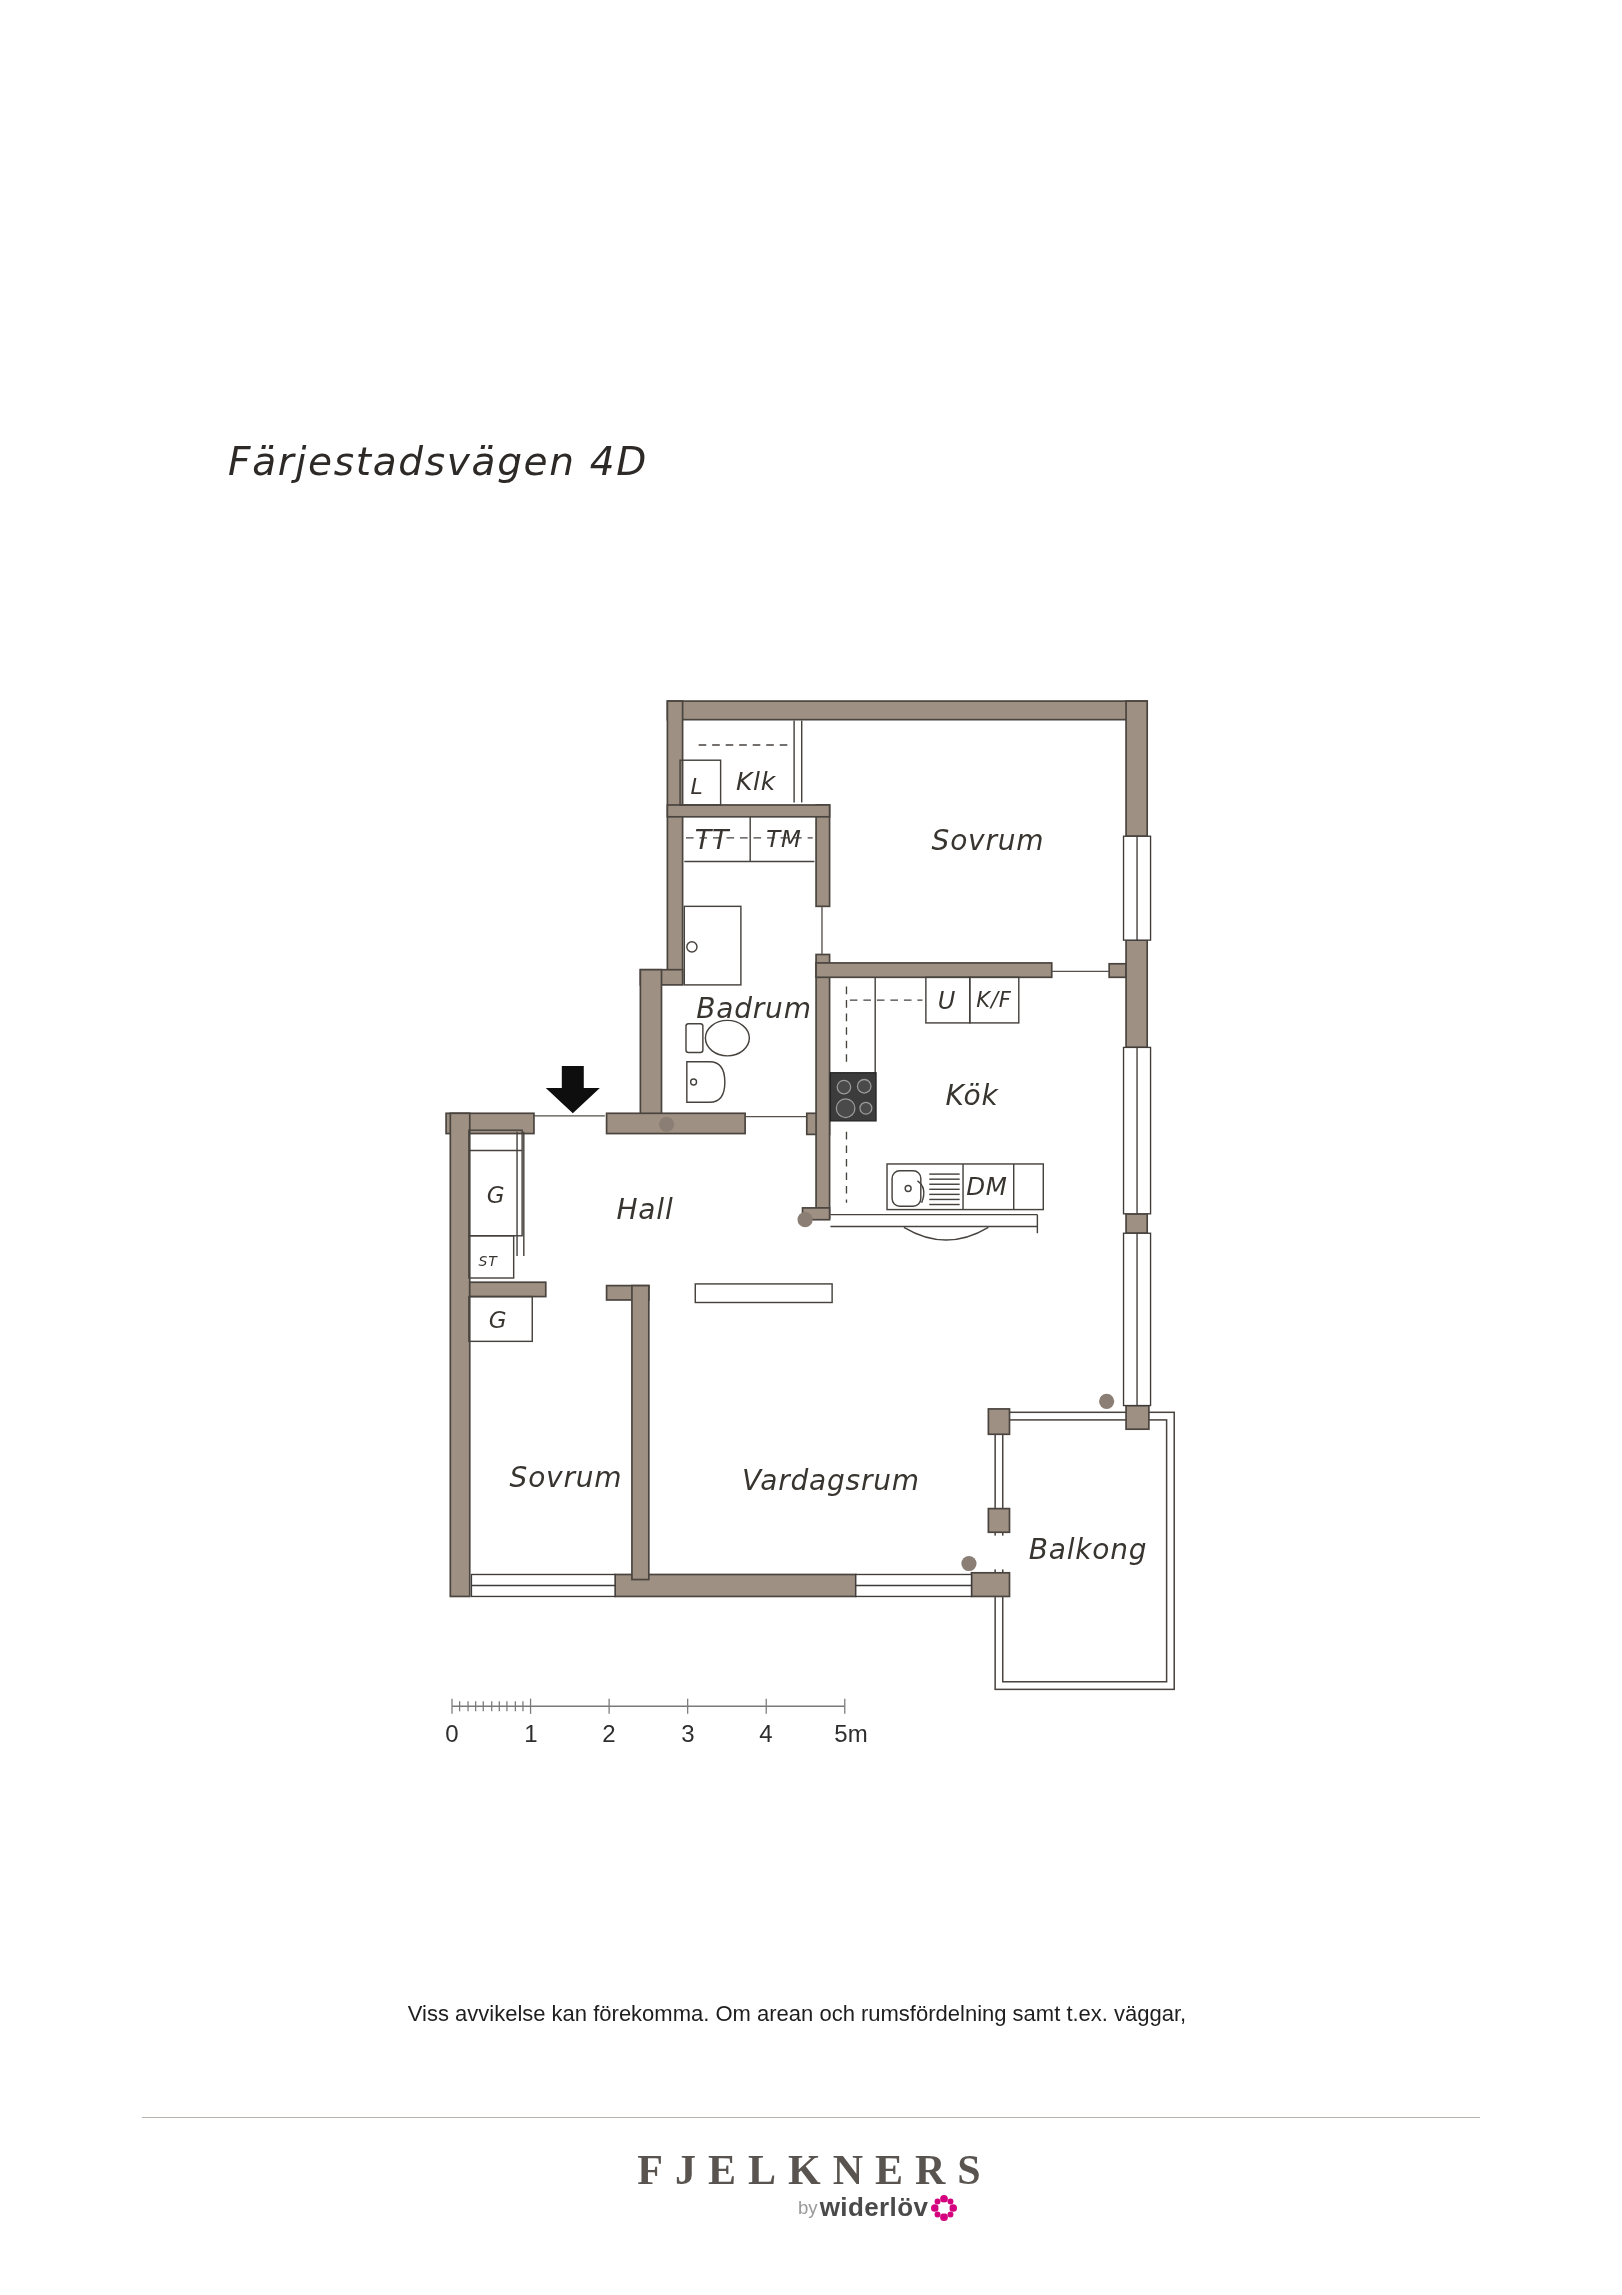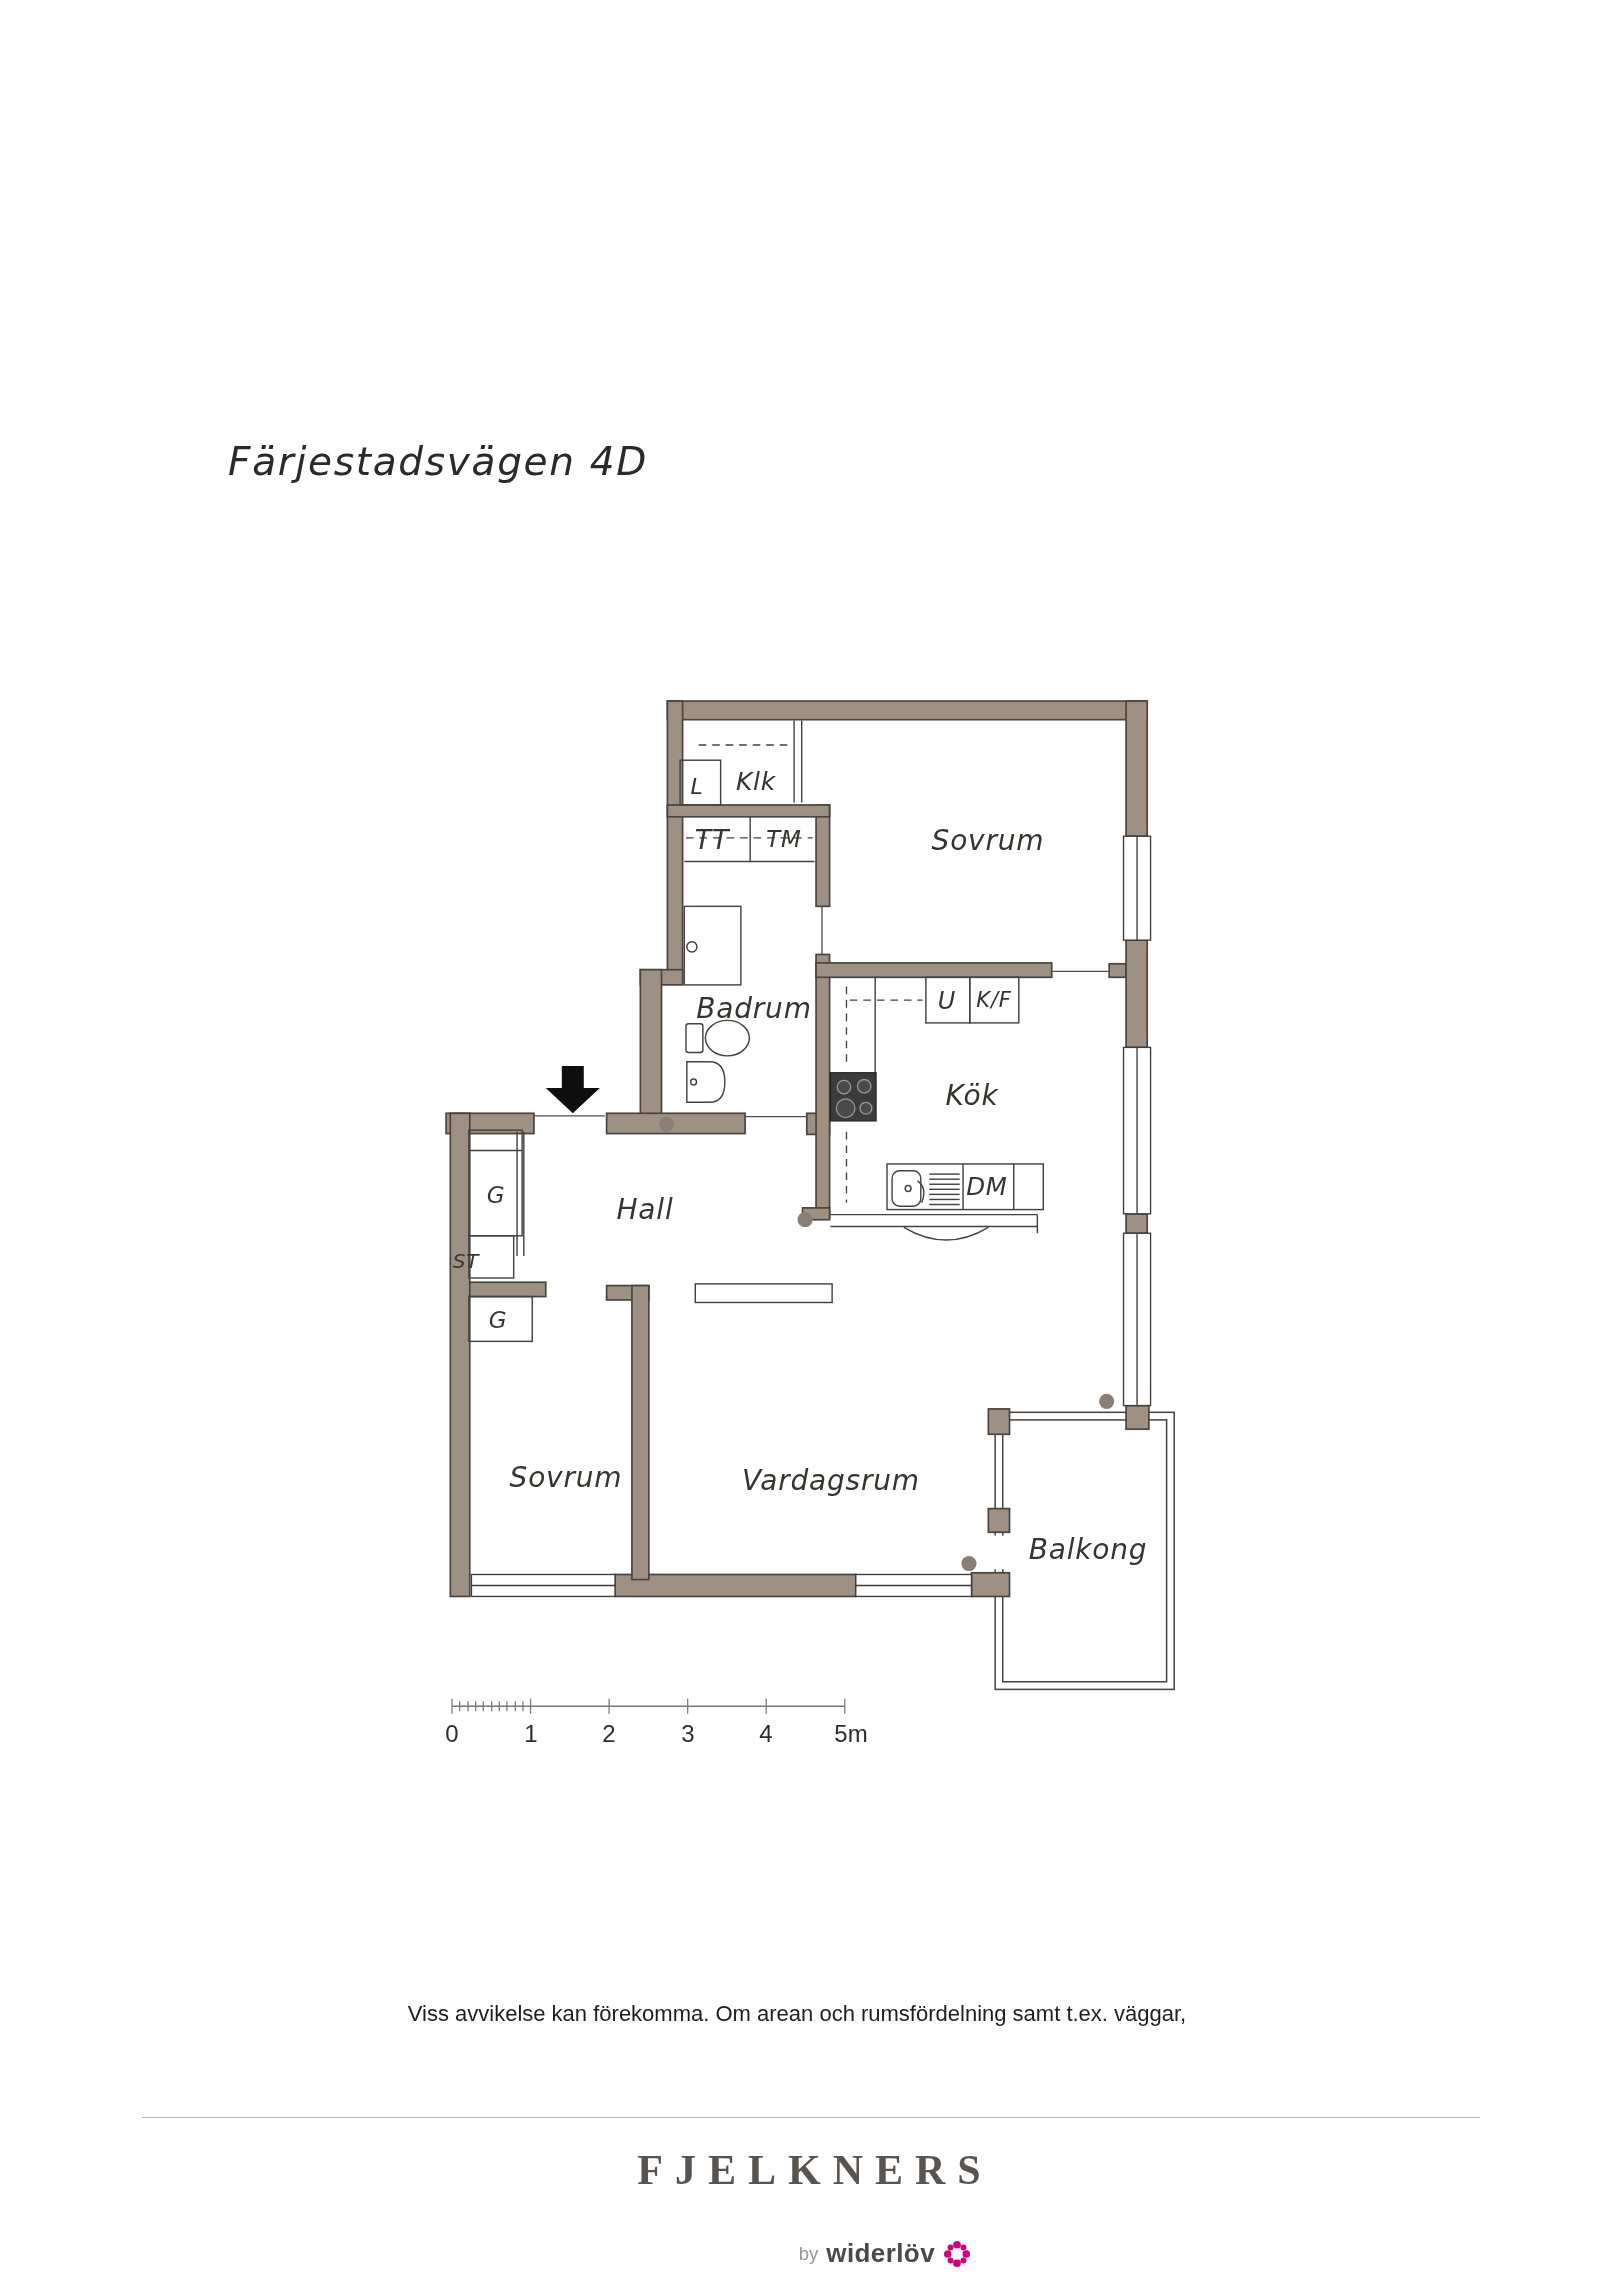--- a/index.html
+++ b/index.html
@@ -11,21 +11,21 @@
          font-family:"DejaVu Sans",sans-serif;font-style:italic;font-size:39px;color:#2c2926;letter-spacing:1.7px;}
   .scale-num{position:absolute;transform:translate(-50%,0);font-size:24px;color:#2e2e2e;
              font-family:"Liberation Sans",sans-serif;}
   #disclaimer{position:absolute;left:0;top:1999px;width:1594px;text-align:center;
               font-size:22px;line-height:29px;color:#1e1e1e;}
   #separator{position:absolute;left:142px;top:2117px;width:1338px;border-top:1.7px solid #b8b3ae;}
   #brand{position:absolute;left:308px;top:2146px;width:1014px;text-align:center;
          font-family:"Liberation Serif",serif;font-weight:bold;font-size:42px;
          letter-spacing:12px;color:#59544f;}
   #byline{position:absolute;left:798px;top:2192px;width:173px;display:flex;align-items:center;
-          justify-content:flex-end;gap:8px;margin-top:46px;}
+          gap:2px;}
   #byline .by{font-size:18.6px;color:#9a9a9a;}
   #byline .wbrand{font-size:26px;font-weight:bold;color:#4a4a4a;letter-spacing:0.4px;}
 </style>
 </head>
 <body>
 
 <div id="title">Färjestadsvägen 4D</div>
 
 <svg class="abs" style="left:0;top:0" width="1622" height="2295" viewBox="0 0 1920 2717">
 
@@ -194,21 +194,21 @@
 <div class="lbl" style="left:712px;top:839px;font-size:27px">TT</div>
 <div class="lbl" style="left:784px;top:839px;font-size:23px">TM</div>
 <div class="lbl" style="left:988px;top:840px;font-size:28px">Sovrum</div>
 <div class="lbl" style="left:947px;top:1001px;font-size:24px">U</div>
 <div class="lbl" style="left:994px;top:1000px;font-size:21px">K/F</div>
 <div class="lbl" style="left:754px;top:1008px;font-size:28px">Badrum</div>
 <div class="lbl" style="left:972px;top:1095px;font-size:28px">Kök</div>
 <div class="lbl" style="left:987px;top:1186px;font-size:24.5px">DM</div>
 <div class="lbl" style="left:645px;top:1209px;font-size:28px">Hall</div>
 <div class="lbl" style="left:496px;top:1195px;font-size:23px">G</div>
-<div class="lbl" style="left:466px;top:1261px;font-size:20px">ST</div>
+<div class="lbl" style="left:488px;top:1261px;font-size:14px">ST</div>
 <div class="lbl" style="left:498px;top:1320px;font-size:23px">G</div>
 <div class="lbl" style="left:566px;top:1477px;font-size:28px">Sovrum</div>
 <div class="lbl" style="left:831px;top:1480px;font-size:28px">Vardagsrum</div>
 <div class="lbl" style="left:1088px;top:1549px;font-size:28px">Balkong</div>
 
 <div class="scale-num" style="left:452px;top:1720px">0</div>
 <div class="scale-num" style="left:531px;top:1720px">1</div>
 <div class="scale-num" style="left:609px;top:1720px">2</div>
 <div class="scale-num" style="left:688px;top:1720px">3</div>
 <div class="scale-num" style="left:766px;top:1720px">4</div>

